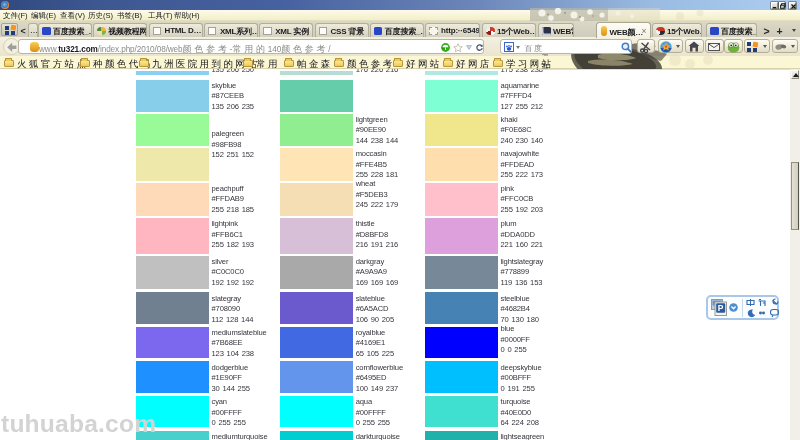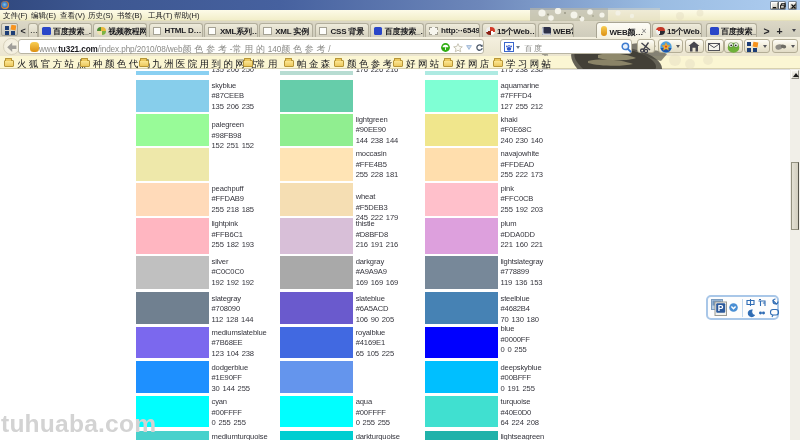--- a/index.html
+++ b/index.html
@@ -293,34 +293,34 @@
 <div class="sw" style="left:280.0px;top:1.5px;height:4px;background:#b7dcd2"></div>
 <div class="ct" style="left:355.7px;top:-4.2px">176 226 216</div>
 <div class="sw" style="left:424.7px;top:1.5px;height:4px;background:#aeeae2"></div>
 <div class="ct" style="left:500.5px;top:-4.2px">175 238 238</div>
 <div class="sw" style="left:135.7px;top:10.5px;height:32.4px;background:#87CEEB"></div>
 <div class="ct" style="left:211.5px;top:11.7px">skyblue<br>#87CEEB<br>135 206 235</div>
 <div class="sw" style="left:280.0px;top:10.5px;height:32.4px;background:#66CDAA"></div>
 <div class="sw" style="left:424.7px;top:10.5px;height:32.4px;background:#7FFFD4"></div>
 <div class="ct" style="left:500.5px;top:11.7px">aquamarine<br>#7FFFD4<br>127 255 212</div>
 <div class="sw" style="left:135.7px;top:44.6px;height:32.8px;background:#98FB98"></div>
-<div class="ct" style="left:211.5px;top:51px">palegreen<br>#98FB98<br>152 251 152</div>
+<div class="ct" style="left:211.5px;top:60px">palegreen<br>#98FB98<br>152 251 152</div>
 <div class="sw" style="left:280.0px;top:44.6px;height:32.8px;background:#90EE90"></div>
 <div class="ct" style="left:355.7px;top:45.800000000000004px">lightgreen<br>#90EE90<br>144 238 144</div>
 <div class="sw" style="left:424.7px;top:44.6px;height:32.8px;background:#F0E68C"></div>
 <div class="ct" style="left:500.5px;top:45.800000000000004px">khaki<br>#F0E68C<br>240 230 140</div>
 <div class="sw" style="left:135.7px;top:79.2px;height:32.8px;background:#EEE8AA"></div>
 <div class="sw" style="left:280.0px;top:79.2px;height:32.8px;background:#FFE4B5"></div>
 <div class="ct" style="left:355.7px;top:80.4px">moccasin<br>#FFE4B5<br>255 228 181</div>
 <div class="sw" style="left:424.7px;top:79.2px;height:32.8px;background:#FFDEAD"></div>
 <div class="ct" style="left:500.5px;top:80.4px">navajowhite<br>#FFDEAD<br>255 222 173</div>
 <div class="sw" style="left:135.7px;top:113.7px;height:33.0px;background:#FFDAB9"></div>
 <div class="ct" style="left:211.5px;top:114.9px">peachpuff<br>#FFDAB9<br>255 218 185</div>
 <div class="sw" style="left:280.0px;top:113.7px;height:33.0px;background:#F5DEB3"></div>
-<div class="ct" style="left:355.7px;top:123px">wheat<br>#F5DEB3<br>245 222 179</div>
+<div class="ct" style="left:355.7px;top:110px">wheat<br>#F5DEB3<br>245 222 179</div>
 <div class="sw" style="left:424.7px;top:113.7px;height:33.0px;background:#FFC0CB"></div>
 <div class="ct" style="left:500.5px;top:114.9px">pink<br>#FFC0CB<br>255 192 203</div>
 <div class="sw" style="left:135.7px;top:148.8px;height:36.0px;background:#FFB6C1"></div>
 <div class="ct" style="left:211.5px;top:150.0px">lightpink<br>#FFB6C1<br>255 182 193</div>
 <div class="sw" style="left:280.0px;top:148.8px;height:36.0px;background:#D8BFD8"></div>
 <div class="ct" style="left:355.7px;top:150.0px">thistle<br>#D8BFD8<br>216 191 216</div>
 <div class="sw" style="left:424.7px;top:148.8px;height:36.0px;background:#DDA0DD"></div>
 <div class="ct" style="left:500.5px;top:150.0px">plum<br>#DDA0DD<br>221 160 221</div>
 <div class="sw" style="left:135.7px;top:186.7px;height:32.9px;background:#C0C0C0"></div>
 <div class="ct" style="left:211.5px;top:187.89999999999998px">silver<br>#C0C0C0<br>192 192 192</div>
@@ -336,20 +336,21 @@
 <div class="ct" style="left:500.5px;top:224.5px">steelblue<br>#4682B4<br>70 130 180</div>
 <div class="sw" style="left:135.7px;top:257.6px;height:31.6px;background:#7B68EE"></div>
 <div class="ct" style="left:211.5px;top:258.8px">mediumslateblue<br>#7B68EE<br>123 104 238</div>
 <div class="sw" style="left:280.0px;top:257.6px;height:31.6px;background:#4169E1"></div>
 <div class="ct" style="left:355.7px;top:258.8px">royalblue<br>#4169E1<br>65 105 225</div>
 <div class="sw" style="left:424.7px;top:257.6px;height:31.6px;background:#0000FF"></div>
 <div class="ct" style="left:500.5px;top:255px">blue<br>#0000FF<br>0 0 255</div>
 <div class="sw" style="left:135.7px;top:292.3px;height:31.6px;background:#1E90FF"></div>
 <div class="ct" style="left:211.5px;top:293.5px">dodgerblue<br>#1E90FF<br>30 144 255</div>
 <div class="sw" style="left:280.0px;top:292.3px;height:31.6px;background:#6495ED"></div>
+<div class="ct" style="left:355.7px;top:293.5px">cornflowerblue<br>#6495ED<br>100 149 237</div>
 <div class="sw" style="left:424.7px;top:292.3px;height:31.6px;background:#00BFFF"></div>
 <div class="ct" style="left:500.5px;top:293.5px">deepskyblue<br>#00BFFF<br>0 191 255</div>
 <div class="sw" style="left:135.7px;top:326.9px;height:31.6px;background:#00FFFF"></div>
 <div class="ct" style="left:211.5px;top:328.09999999999997px">cyan<br>#00FFFF<br>0 255 255</div>
 <div class="sw" style="left:280.0px;top:326.9px;height:31.6px;background:#00FFFF"></div>
 <div class="ct" style="left:355.7px;top:328.09999999999997px">aqua<br>#00FFFF<br>0 255 255</div>
 <div class="sw" style="left:424.7px;top:326.9px;height:31.6px;background:#40E0D0"></div>
 <div class="ct" style="left:500.5px;top:328.09999999999997px">turquoise<br>#40E0D0<br>64 224 208</div>
 <div class="sw" style="left:135.7px;top:361.6px;height:32.0px;background:#48D1CC"></div>
 <div class="ct" style="left:211.5px;top:362.8px">mediumturquoise<br>#48D1CC<br>72 209 204</div>

